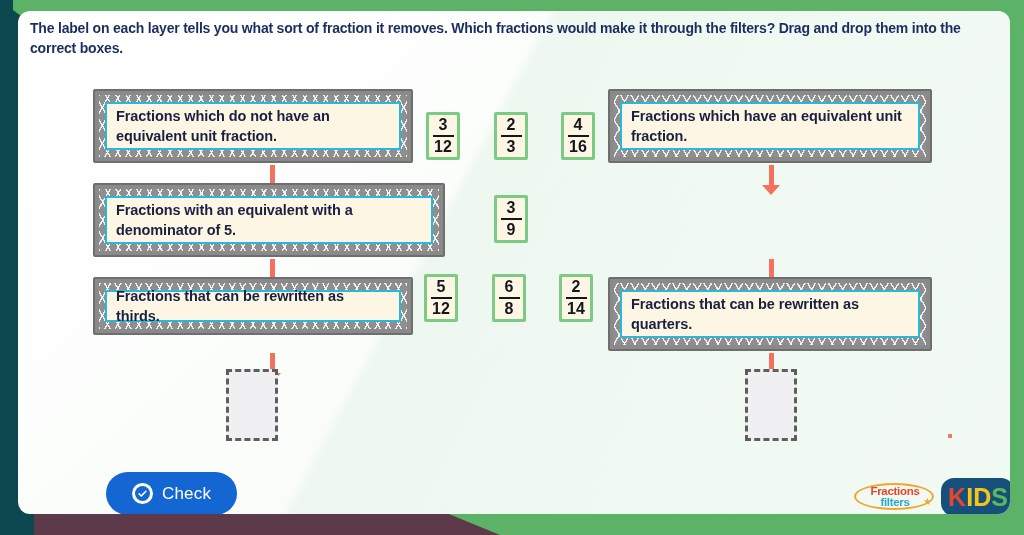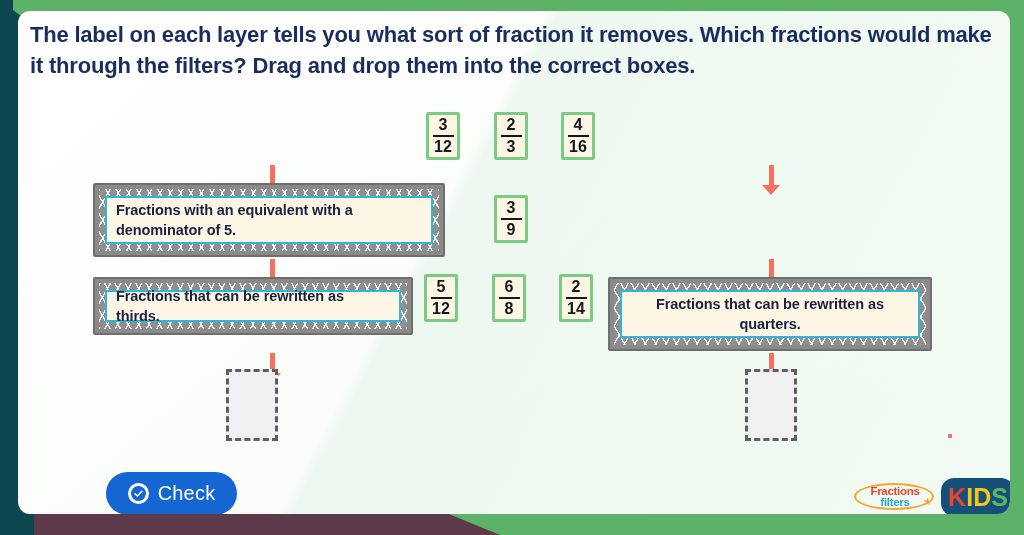--- a/index.html
+++ b/index.html
@@ -53,21 +53,21 @@
     width: 992px; height: 503px;
     background: linear-gradient(118deg, rgba(255,255,255,0) 42%, rgba(233,246,236,.75) 43%, rgba(240,249,242,.55) 100%);
     pointer-events: none;
   }
 
   
   #title {
     position: absolute;
     left: 12px; top: 8px;
     width: 968px;
-    font-size: 22px;
+    font-size: 14px;
     font-weight: bold;
     line-height: 1.42;
     color: #1a2d5e;
     letter-spacing: -0.2px;
   }
 
   
   .filter-box {
     position: absolute;
     background: #8a8a8a;
@@ -163,21 +163,21 @@
     cursor: pointer;
   }
   #check-button .chk-icon {
     width: 21px; height: 21px; flex: 0 0 21px;
     border-radius: 50%;
     background: #ffffff;
     display: flex; align-items: center; justify-content: center;
   }
   #check-button .chk-icon svg { display: block; }
   #check-button .chk-label {
-    font-size: 20px;
+    font-size: 17px;
     color: #ffffff;
     letter-spacing: .2px;
   }
 
   
   #logo-area {
     position: absolute;
     left: 836px; top: 466px;
     width: 162px; height: 40px;
     display: flex; align-items: center; gap: 5px;
@@ -234,20 +234,27 @@
   <div class="frame-green-top"></div>
   <div class="frame-plum"></div>
   <div class="frame-teal-left"></div>
   <div class="frame-teal-edge"></div>
 
   <div id="card">
     <div class="card-sheen"></div>
 
     <div id="title">The label on each layer tells you what sort of fraction it removes. Which fractions would make it through the filters? Drag and drop them into the correct boxes.</div>
 
+    <div class="filter-box" style="left:75px; top:78px; width:320px; height:74px;">
+      <div class="filter-mesh">
+        <div class="filter-inner">
+          <span class="filter-label">Fractions which do not have an equivalent unit fraction.</span>
+        </div>
+      </div>
+    </div>
 
     <div class="arrow" style="left:245px; top:154px; height:30px;">
       <div class="shaft" style="height:20px;"></div>
       <div class="head"></div>
     </div>
 
     <div class="filter-box" style="left:75px; top:172px; width:352px; height:74px;">
       <div class="filter-mesh">
         <div class="filter-inner">
           <span class="filter-label">Fractions with an equivalent with a denominator of 5.</span>
@@ -268,33 +275,40 @@
       </div>
     </div>
 
     <div class="arrow" style="left:245px; top:342px; height:30px;">
       <div class="shaft" style="height:20px;"></div>
       <div class="head"></div>
     </div>
 
     <div class="drop-zone" style="left:208px; top:358px;"></div>
 
+    <div class="filter-box" style="left:590px; top:78px; width:324px; height:74px;">
+      <div class="filter-mesh">
+        <div class="filter-inner">
+          <span class="filter-label">Fractions which have an equivalent unit fraction.</span>
+        </div>
+      </div>
+    </div>
 
     <div class="arrow" style="left:744px; top:154px; height:30px;">
       <div class="shaft" style="height:20px;"></div>
       <div class="head"></div>
     </div>
 
 
     <div class="arrow" style="left:744px; top:248px; height:30px;">
       <div class="shaft" style="height:20px;"></div>
       <div class="head"></div>
     </div>
 
-    <div class="filter-box" style="left:590px; top:266px; width:324px; height:74px;text-align:center;">
+    <div class="filter-box" style="left:590px; top:266px; width:324px; height:74px;">
       <div class="filter-mesh">
         <div class="filter-inner">
           <span class="filter-label">Fractions that can be rewritten as quarters.</span>
         </div>
       </div>
     </div>
 
     <div class="arrow" style="left:744px; top:342px; height:30px;">
       <div class="shaft" style="height:20px;"></div>
       <div class="head"></div>

